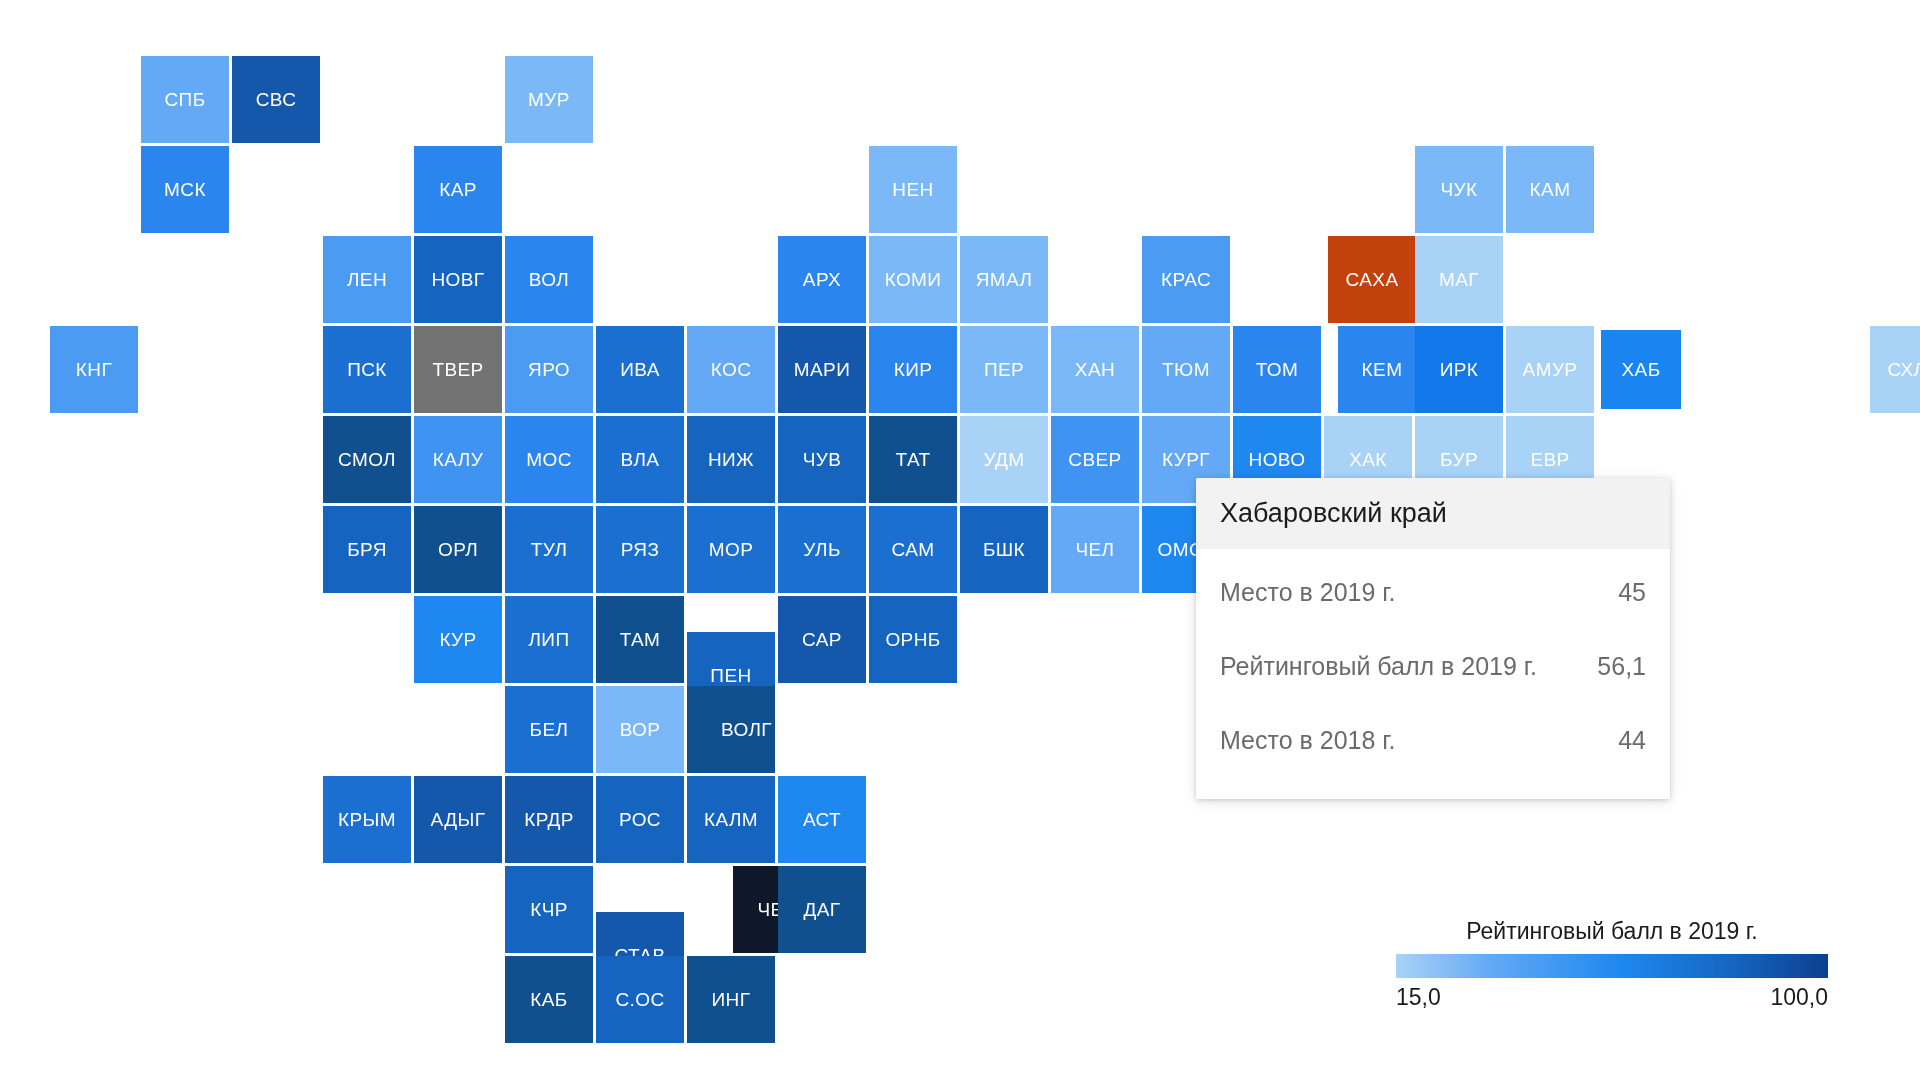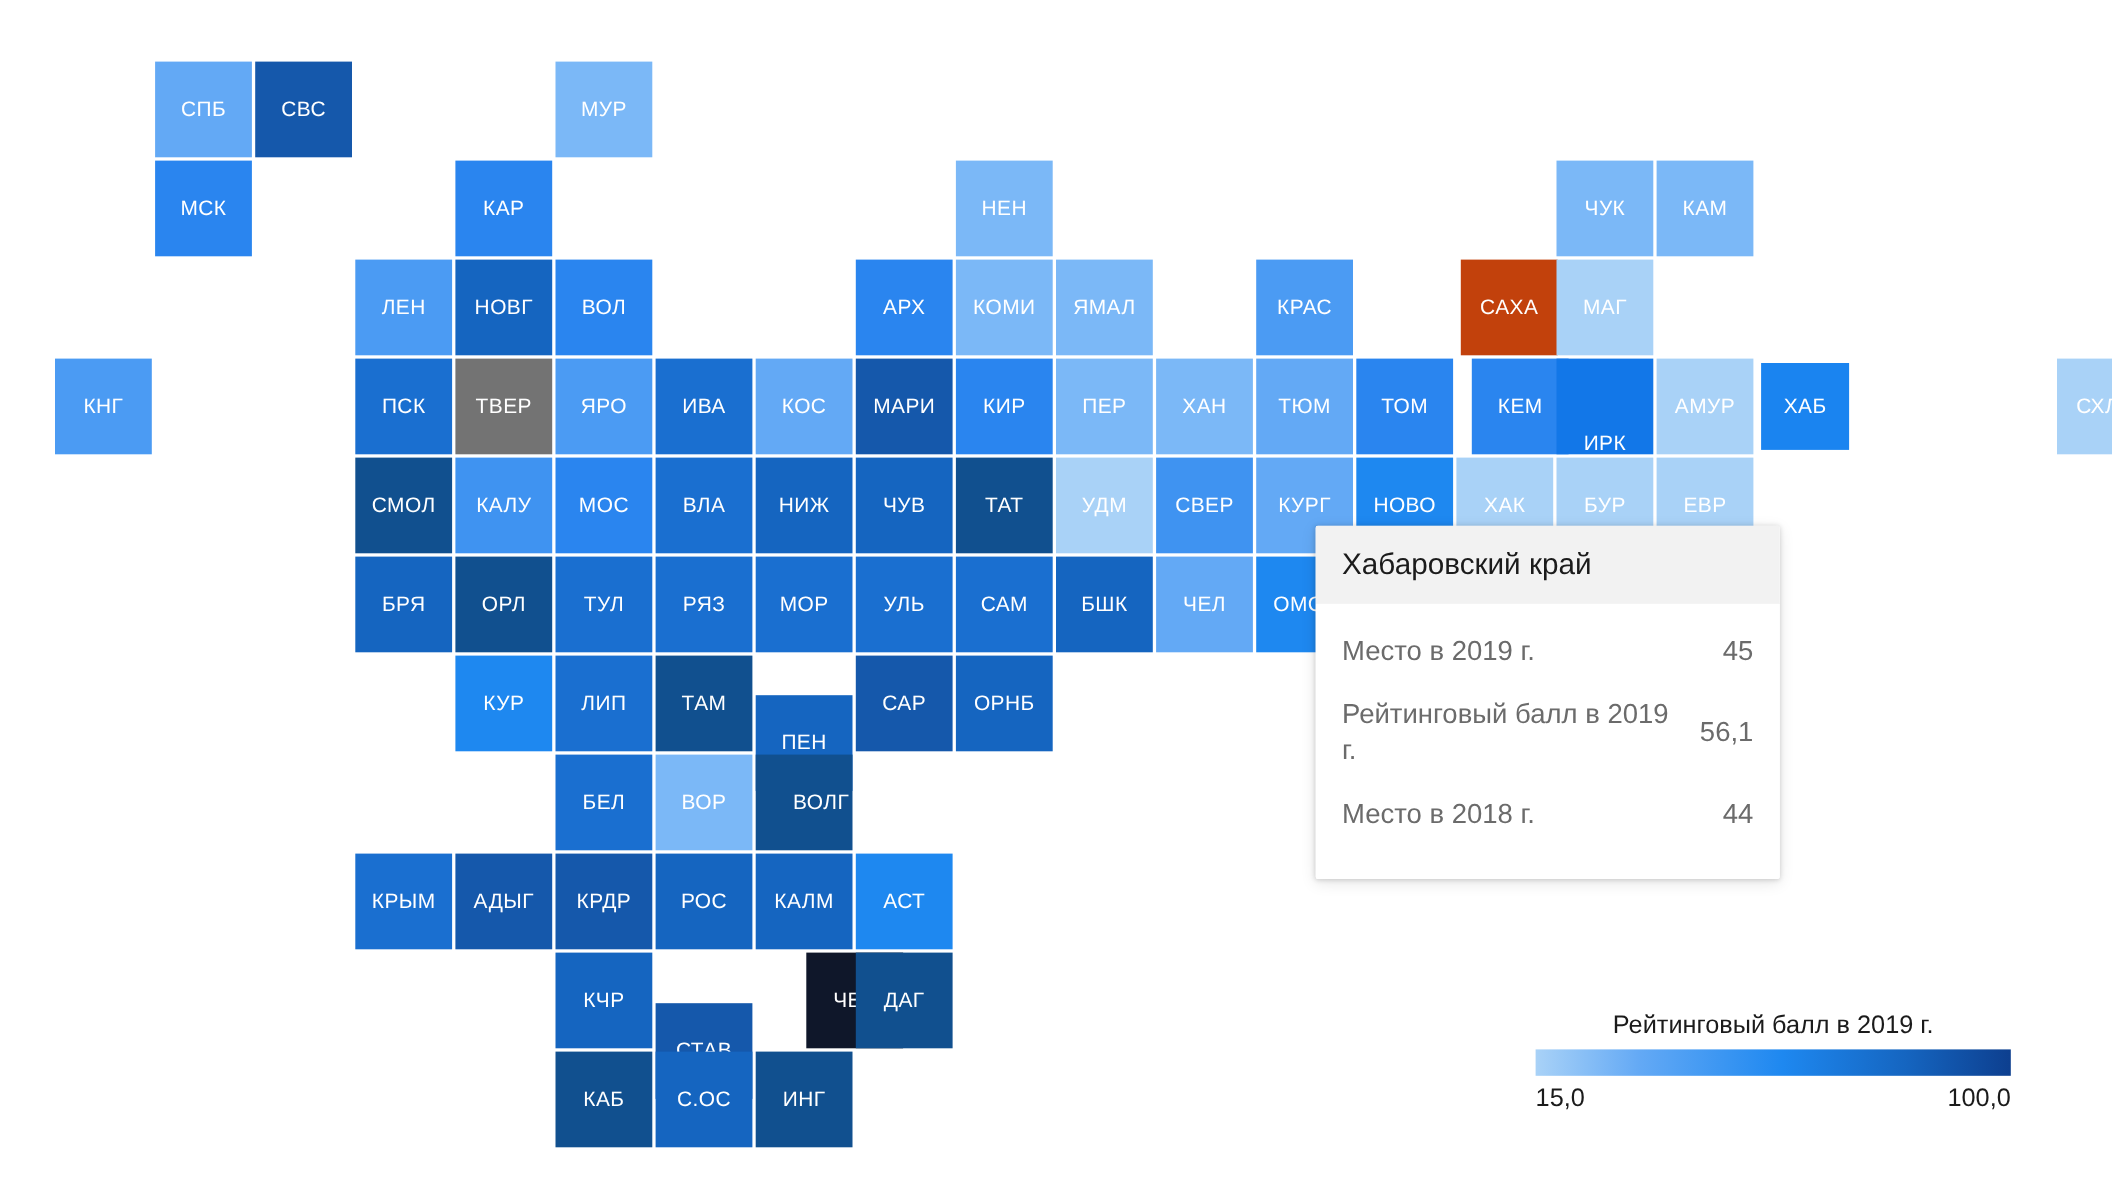--- a/index.html
+++ b/index.html
@@ -45,21 +45,21 @@
   .tile .tile-label {
     pointer-events: none;
     white-space: nowrap;
   }
 
   
   #tooltip {
     position: absolute;
     left: 1196px;
     top: 478px;
-    width: 422px;
+    width: 474px;
     background: #ffffff;
     box-shadow: 0 1px 5px rgba(0,0,0,0.16), 0 3px 14px rgba(0,0,0,0.10);
     border-radius: 2px;
     overflow: hidden;
   }
   #tooltip-header {
     background: #f2f2f2;
     padding: 20px 24px 20px 24px;
     font-size: 27px;
     color: #1b1b1b;
@@ -205,21 +205,21 @@
       </div>
       <div class="tile" style="left: 1142px; top: 326px; background: rgb(99, 169, 245);">
         <span class="tile-label">ТЮМ</span>
       </div>
       <div class="tile" style="left: 1233px; top: 326px; background: rgb(42, 133, 239);">
         <span class="tile-label">ТОМ</span>
       </div>
       <div class="tile" style="left: 1324px; top: 326px; background: rgb(42, 133, 239); margin-left: 14px;">
         <span class="tile-label">КЕМ</span>
       </div>
-      <div class="tile" style="left: 1415px; top: 326px; background: rgb(18, 119, 232); align-items: flex-end;">
+      <div class="tile" style="left: 1415px; top: 326px; background: rgb(18, 119, 232);">
         <span class="tile-label">ИРК</span>
       </div>
       <div class="tile" style="left: 1506px; top: 326px; background: rgb(169, 210, 247);">
         <span class="tile-label">АМУР</span>
       </div>
       <div class="tile hovered" style="left: 1597px; top: 326px; background: rgb(26, 132, 240);">
         <span class="tile-label">ХАБ</span>
       </div>
       <div class="tile" style="left: 1870px; top: 326px; background: rgb(169, 210, 247);">
         <span class="tile-label">СХЛН</span>

